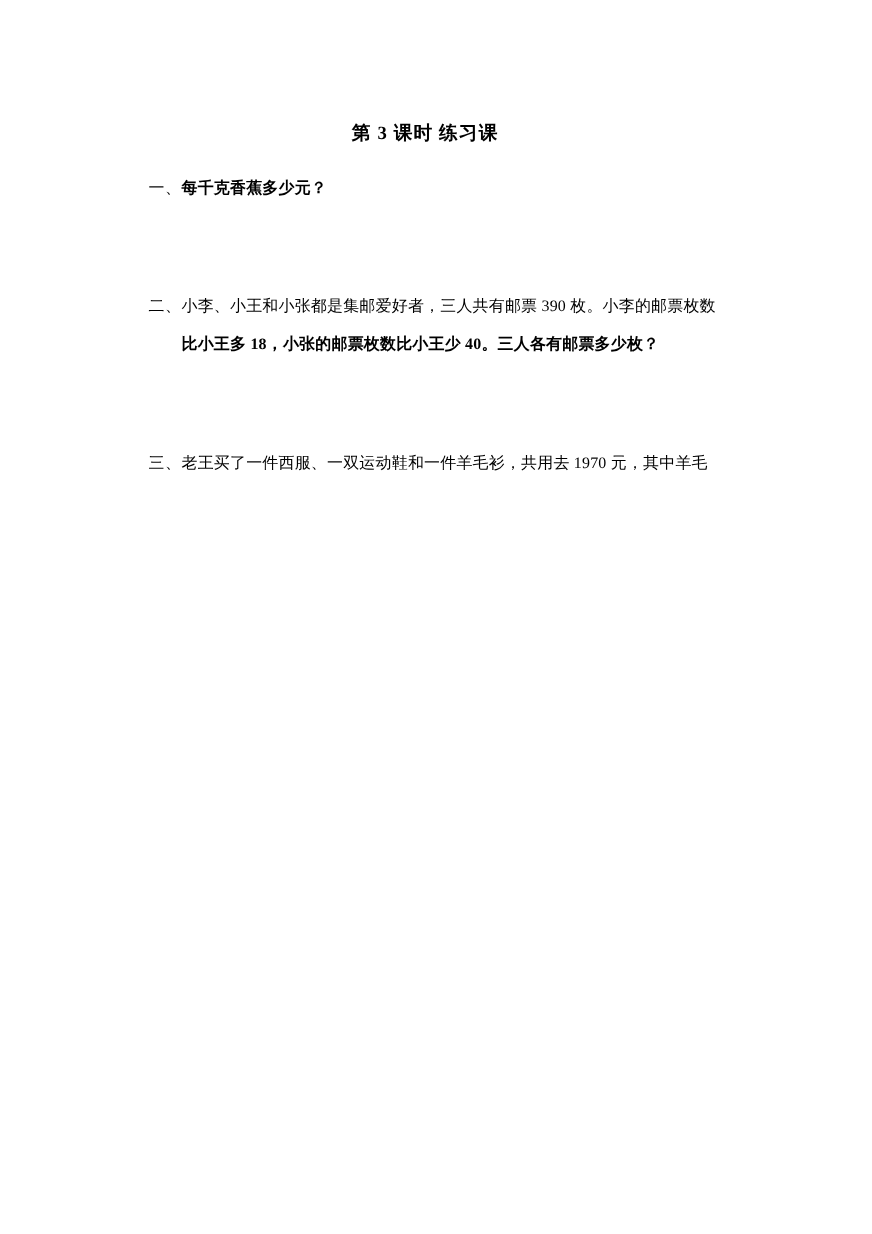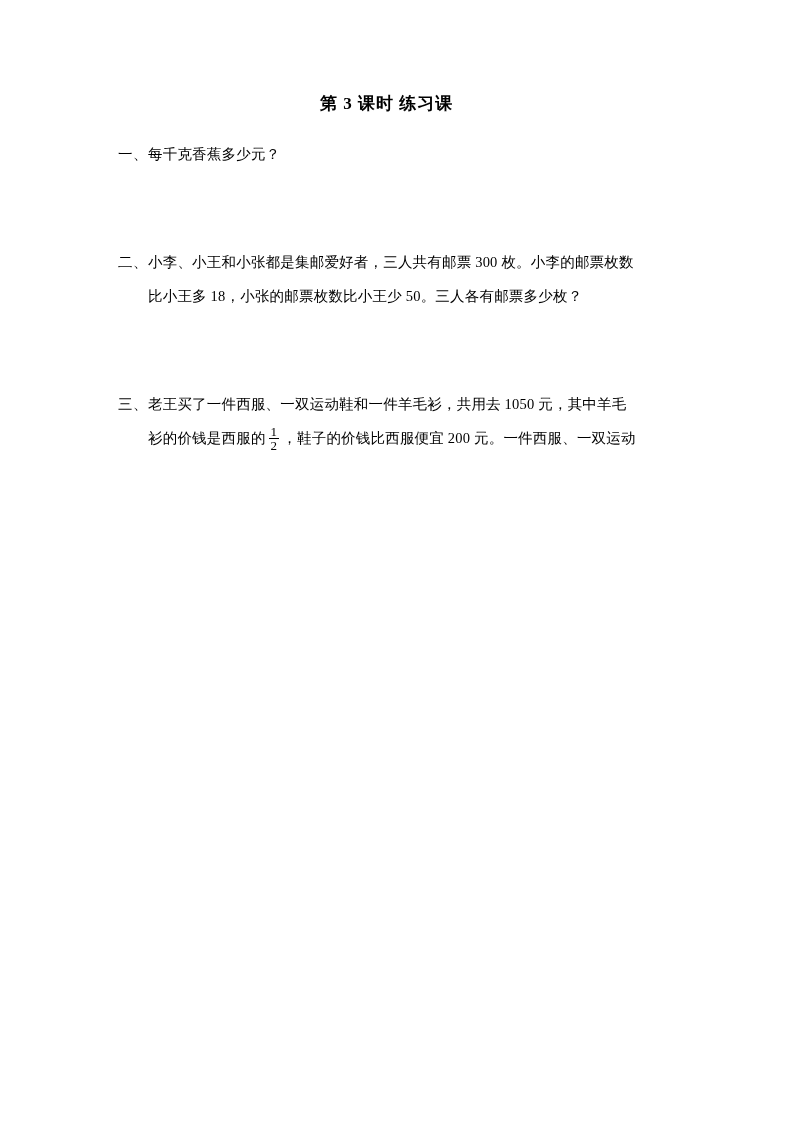--- a/index.html
+++ b/index.html
@@ -13,21 +13,21 @@
     font-family: "Liberation Serif", "DejaVu Serif", serif;
     color: #000000;
     position: relative;
     overflow: hidden;
   }
   .page {
     position: relative;
     width: 793px;
     height: 916px;
     box-sizing: border-box;
-    padding: 0;
+    padding: 17px;
   }
   .title {
     text-align: center;
     font-size: 17px;
     font-weight: bold;
     letter-spacing: 1px;
     margin: 0;
     padding-top: 92px;
     padding-right: 20px;
   }
@@ -49,20 +49,21 @@
     letter-spacing: 0.5px;
   }
   .problem .body {
     flex: 1 1 auto;
     text-align: justify;
     text-justify: inter-ideograph;
     letter-spacing: 0.2px;
   }
   .problem .body .line2 {
     display: block;
+    font-weight: bold;
   }
   .frac {
     display: inline-block;
     vertical-align: middle;
     text-align: center;
     font-size: 13px;
     line-height: 1.05;
     margin: 0 3px;
     position: relative;
     top: -1px;
@@ -94,31 +95,28 @@
       <span class="body">
         <span class="line2">每千克香蕉多少元？</span>
       </span>
     </div>
 
     <div class="spacer-gap"></div>
 
     <div class="problem">
       <span class="marker">二、</span>
       <span class="body">
-        <span>小李、小王和小张都是集邮爱好者，三人共有邮票 300 枚。小李的邮票枚数</span>
-        <span class="line2">比小王多 18，小张的邮票枚数比小王少 50。三人各有邮票多少枚？</span>
+        <span>小李、小王和小张都是集邮爱好者，三人共有邮票 390 枚。小李的邮票枚数</span>
+        <span class="line2">比小王多 18，小张的邮票枚数比小王少 40。三人各有邮票多少枚？</span>
       </span>
     </div>
 
     <div class="spacer-gap"></div>
 
     <div class="problem">
       <span class="marker">三、</span>
       <span class="body">
-        <span>老王买了一件西服、一双运动鞋和一件羊毛衫，共用去 1050 元，其中羊毛</span>
-        <span class="line2">
-          <span>衫的价钱是西服的</span><span class="frac"><span class="num">1</span><span class="den">2</span></span><span>，鞋子的价钱比西服便宜 200 元。一件西服、一双运动</span>
-        </span>
+        <span>老王买了一件西服、一双运动鞋和一件羊毛衫，共用去 1970 元，其中羊毛</span>
       </span>
     </div>
 
   </div>
 </div>
 
 </body></html>

